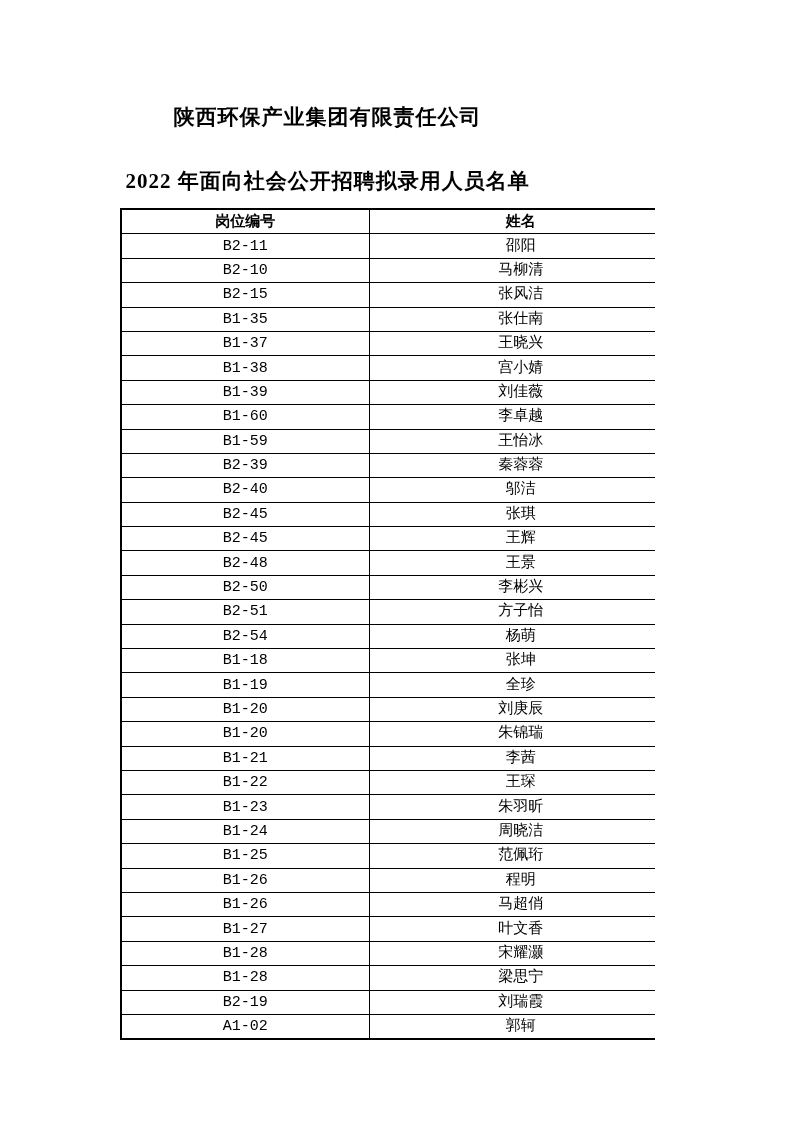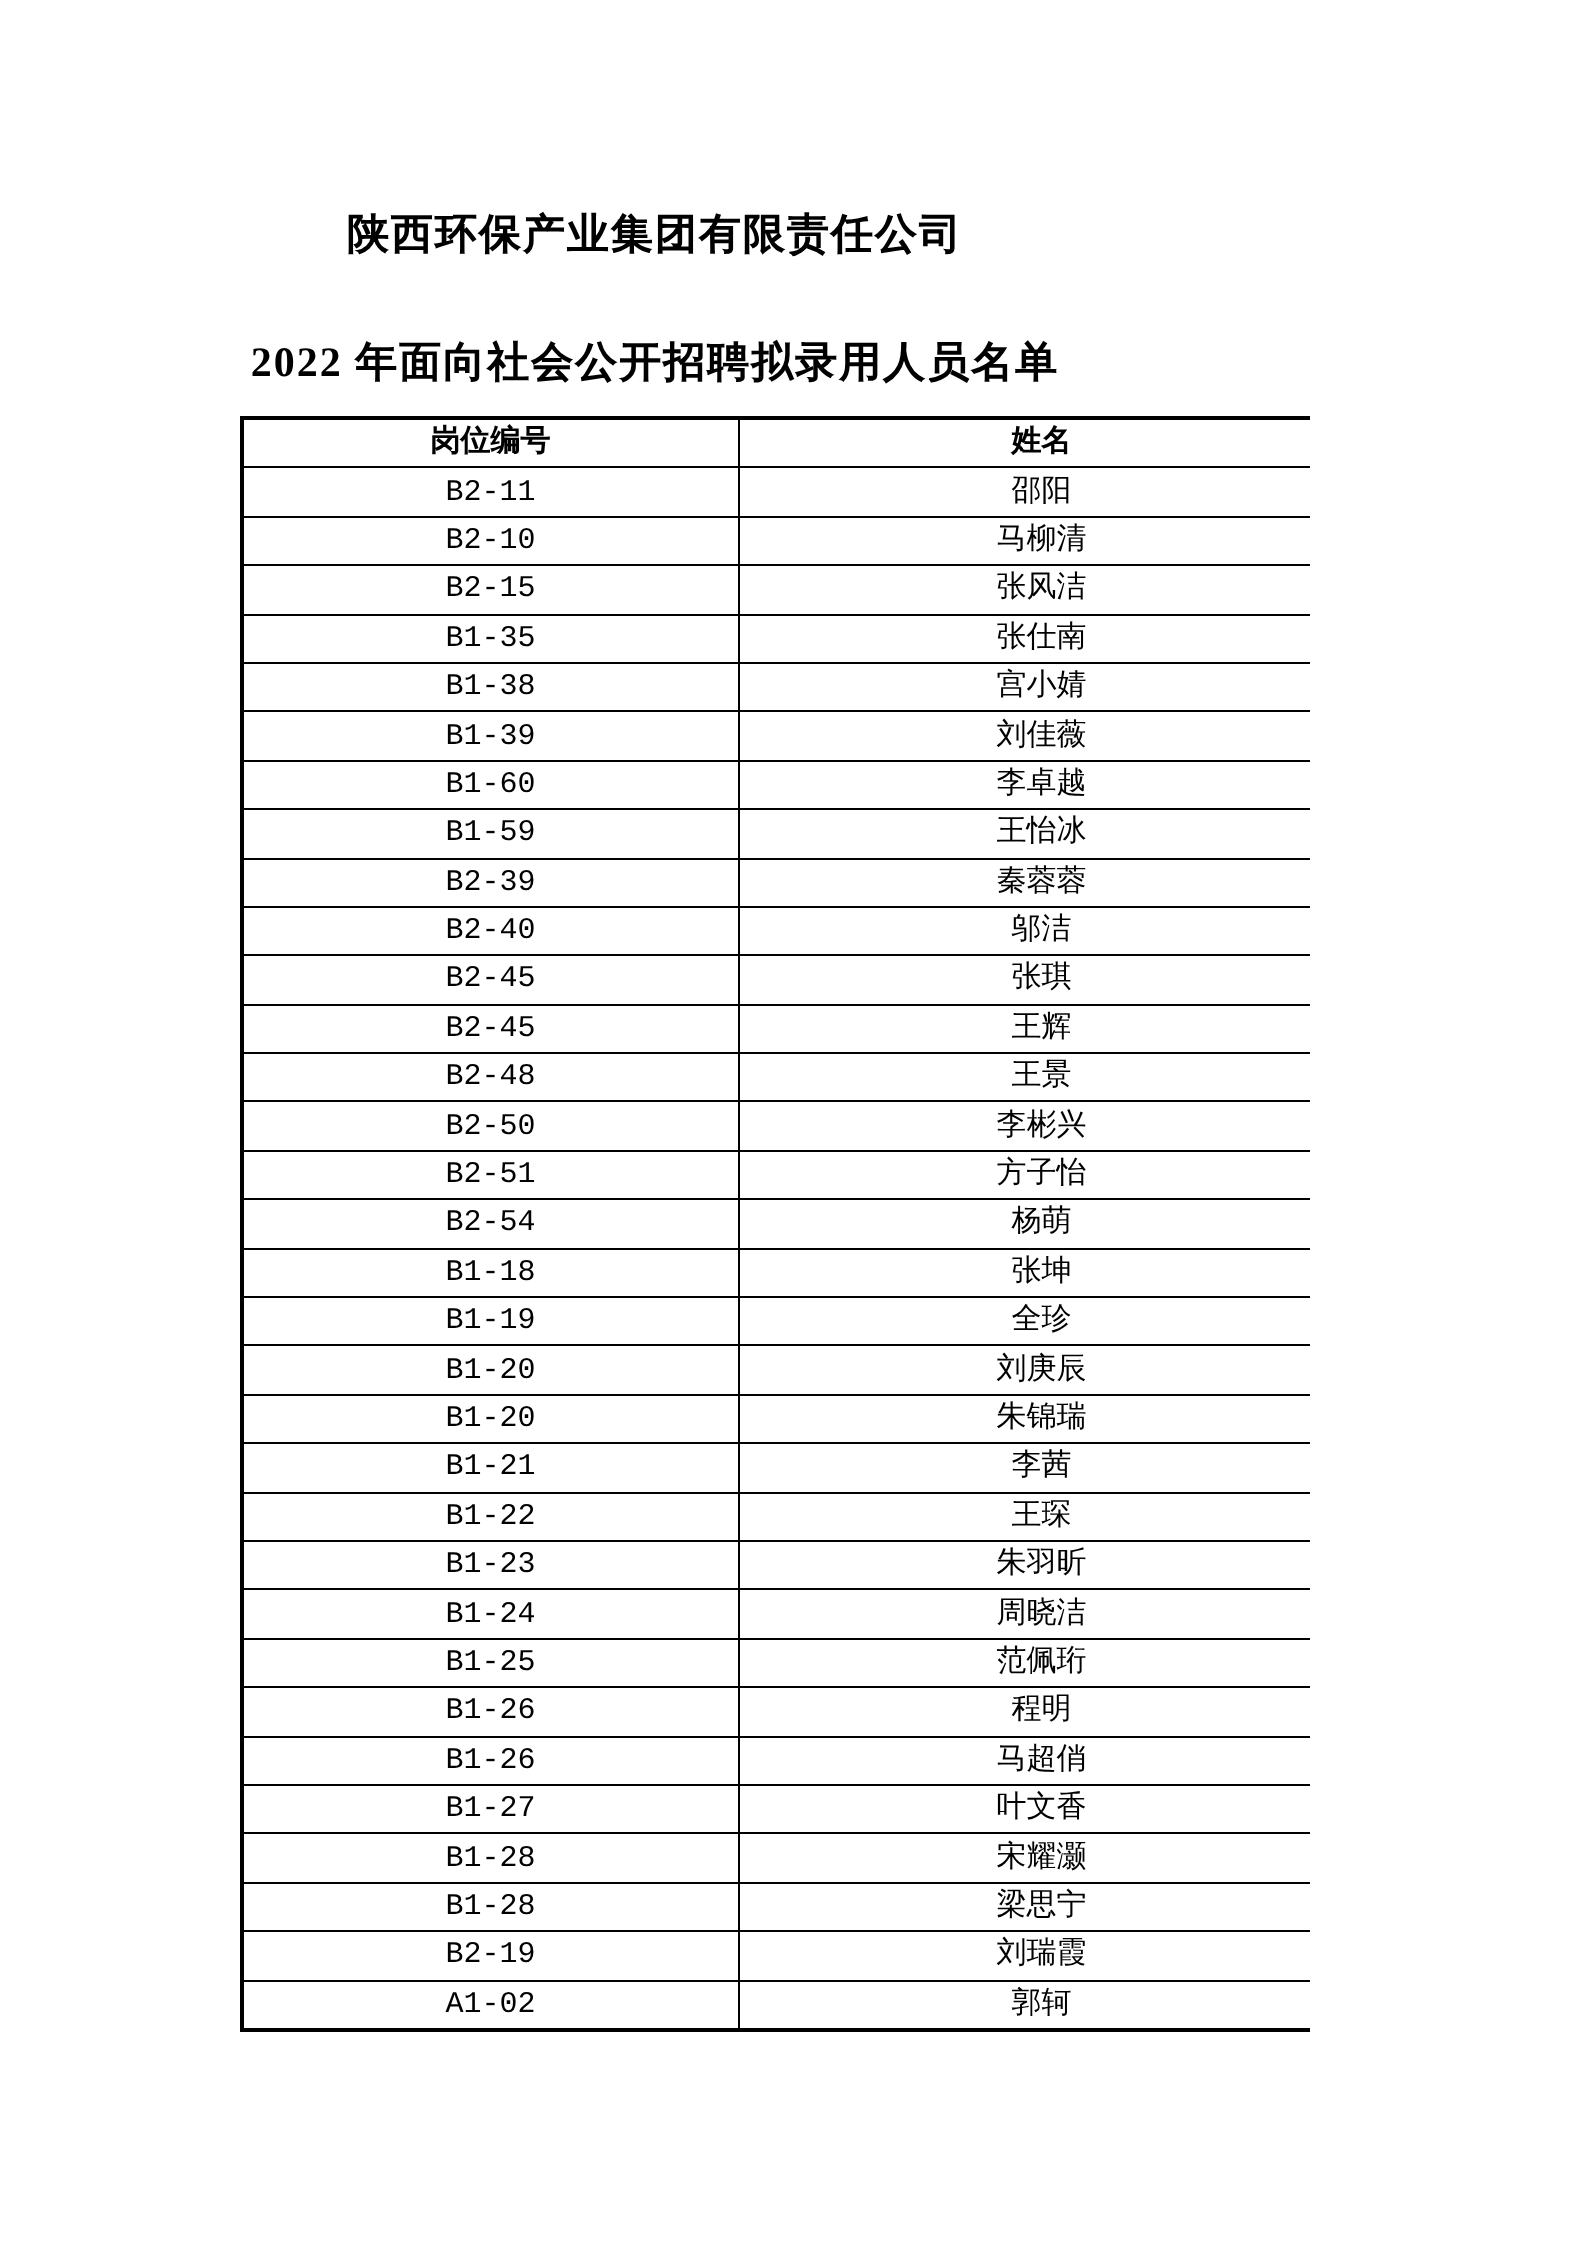--- a/index.html
+++ b/index.html
@@ -107,20 +107,24 @@
     <tr>
       <td class="code-cell">B2-15</td>
       <td class="name-cell">张风洁</td>
     </tr>
 
     <tr>
       <td class="code-cell">B1-35</td>
       <td class="name-cell">张仕南</td>
     </tr>
 
+    <tr>
+      <td class="code-cell">B1-37</td>
+      <td class="name-cell">王晓兴</td>
+    </tr>
 
     <tr>
       <td class="code-cell">B1-38</td>
       <td class="name-cell">宫小婧</td>
     </tr>
 
     <tr>
       <td class="code-cell">B1-39</td>
       <td class="name-cell">刘佳薇</td>
     </tr>

